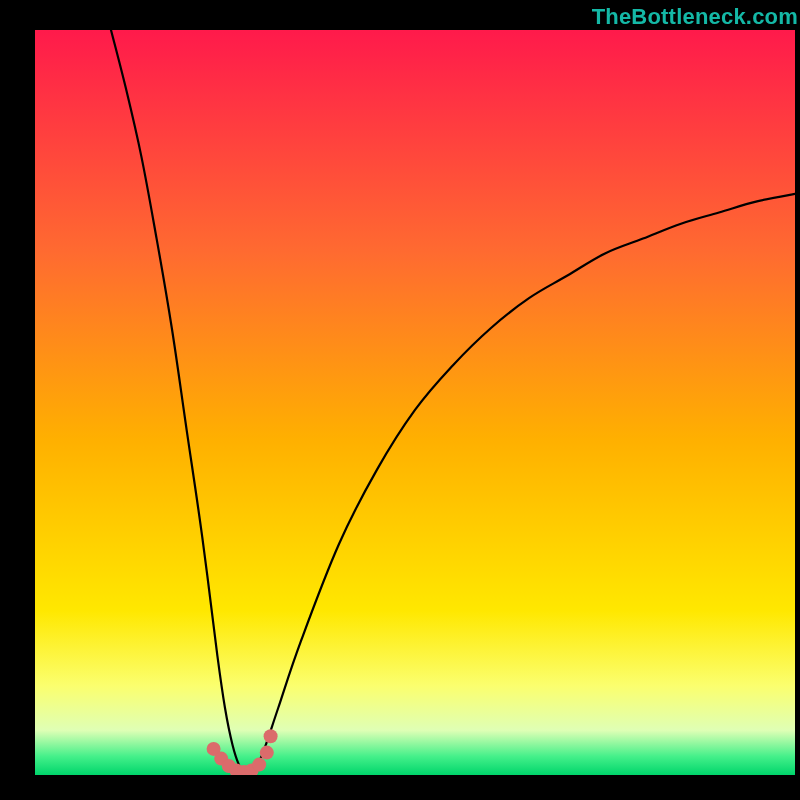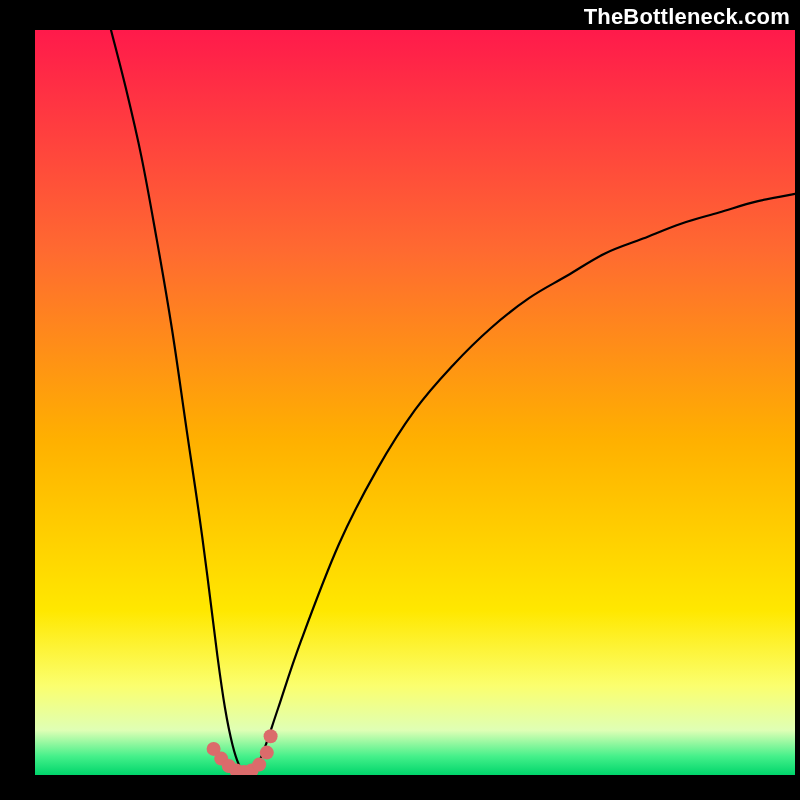--- a/index.html
+++ b/index.html
@@ -13,24 +13,24 @@
   }
   .frame {
     position: relative;
     width: 800px;
     height: 800px;
     background: #000;
   }
   .watermark {
     position: absolute;
     top: 4px;
-    right: 10px;
+    right: 2px;
     font-size: 22px;
     font-weight: 600;
-    color: #ffffff;
+    color: #14b8a6;
     letter-spacing: 0.2px;
   }
   .plot-wrap {
     position: absolute;
     left: 35px;
     top: 30px;
     width: 760px;
     height: 745px;
   }
   svg {

